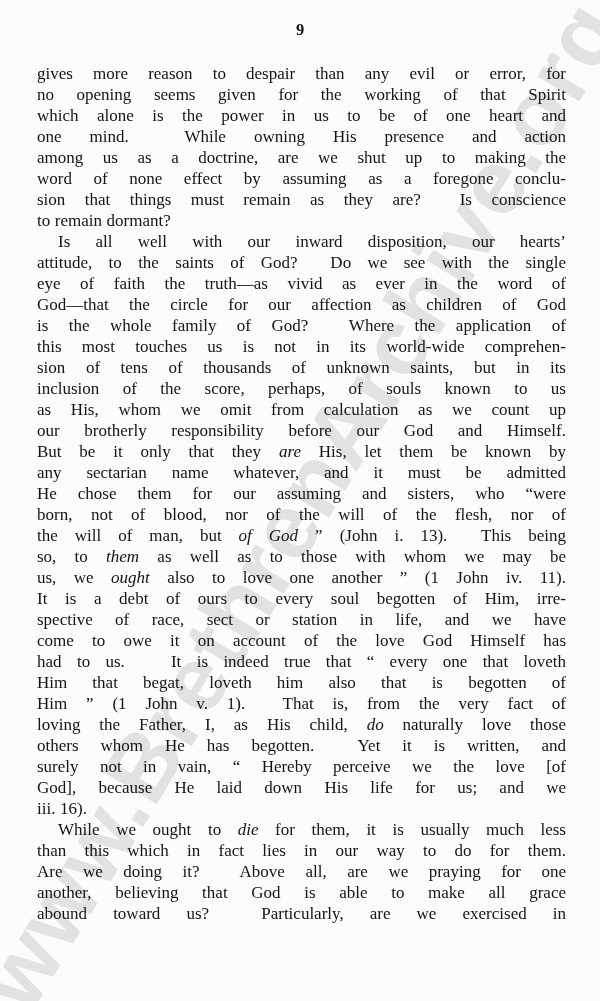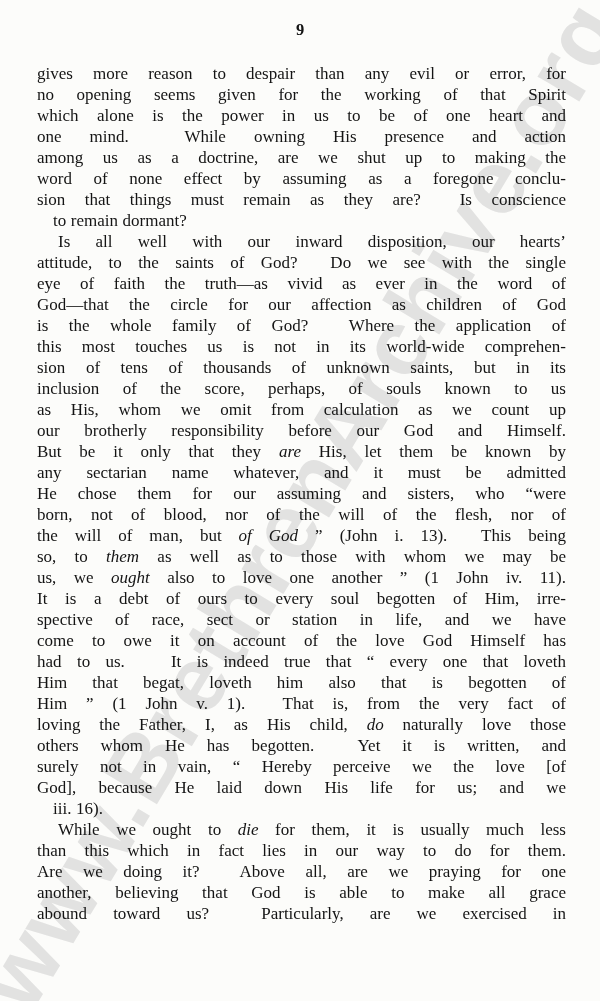--- a/index.html
+++ b/index.html
@@ -60,21 +60,20 @@
     line-height: 21px;
     min-height: 21px;
     text-align: justify;
     text-align-last: justify;
     white-space: pre-wrap;
     word-spacing: 0.02em;
     font-family: Liberation Serif, serif;
   }
   .line.last {
     text-align-last: left;
-    margin-left: 16px;
   }
   .line.indent {
     text-indent: 21px;
   }
   .line i {
     font-style: italic;
   }
 </style>
 </head>
 <body>

